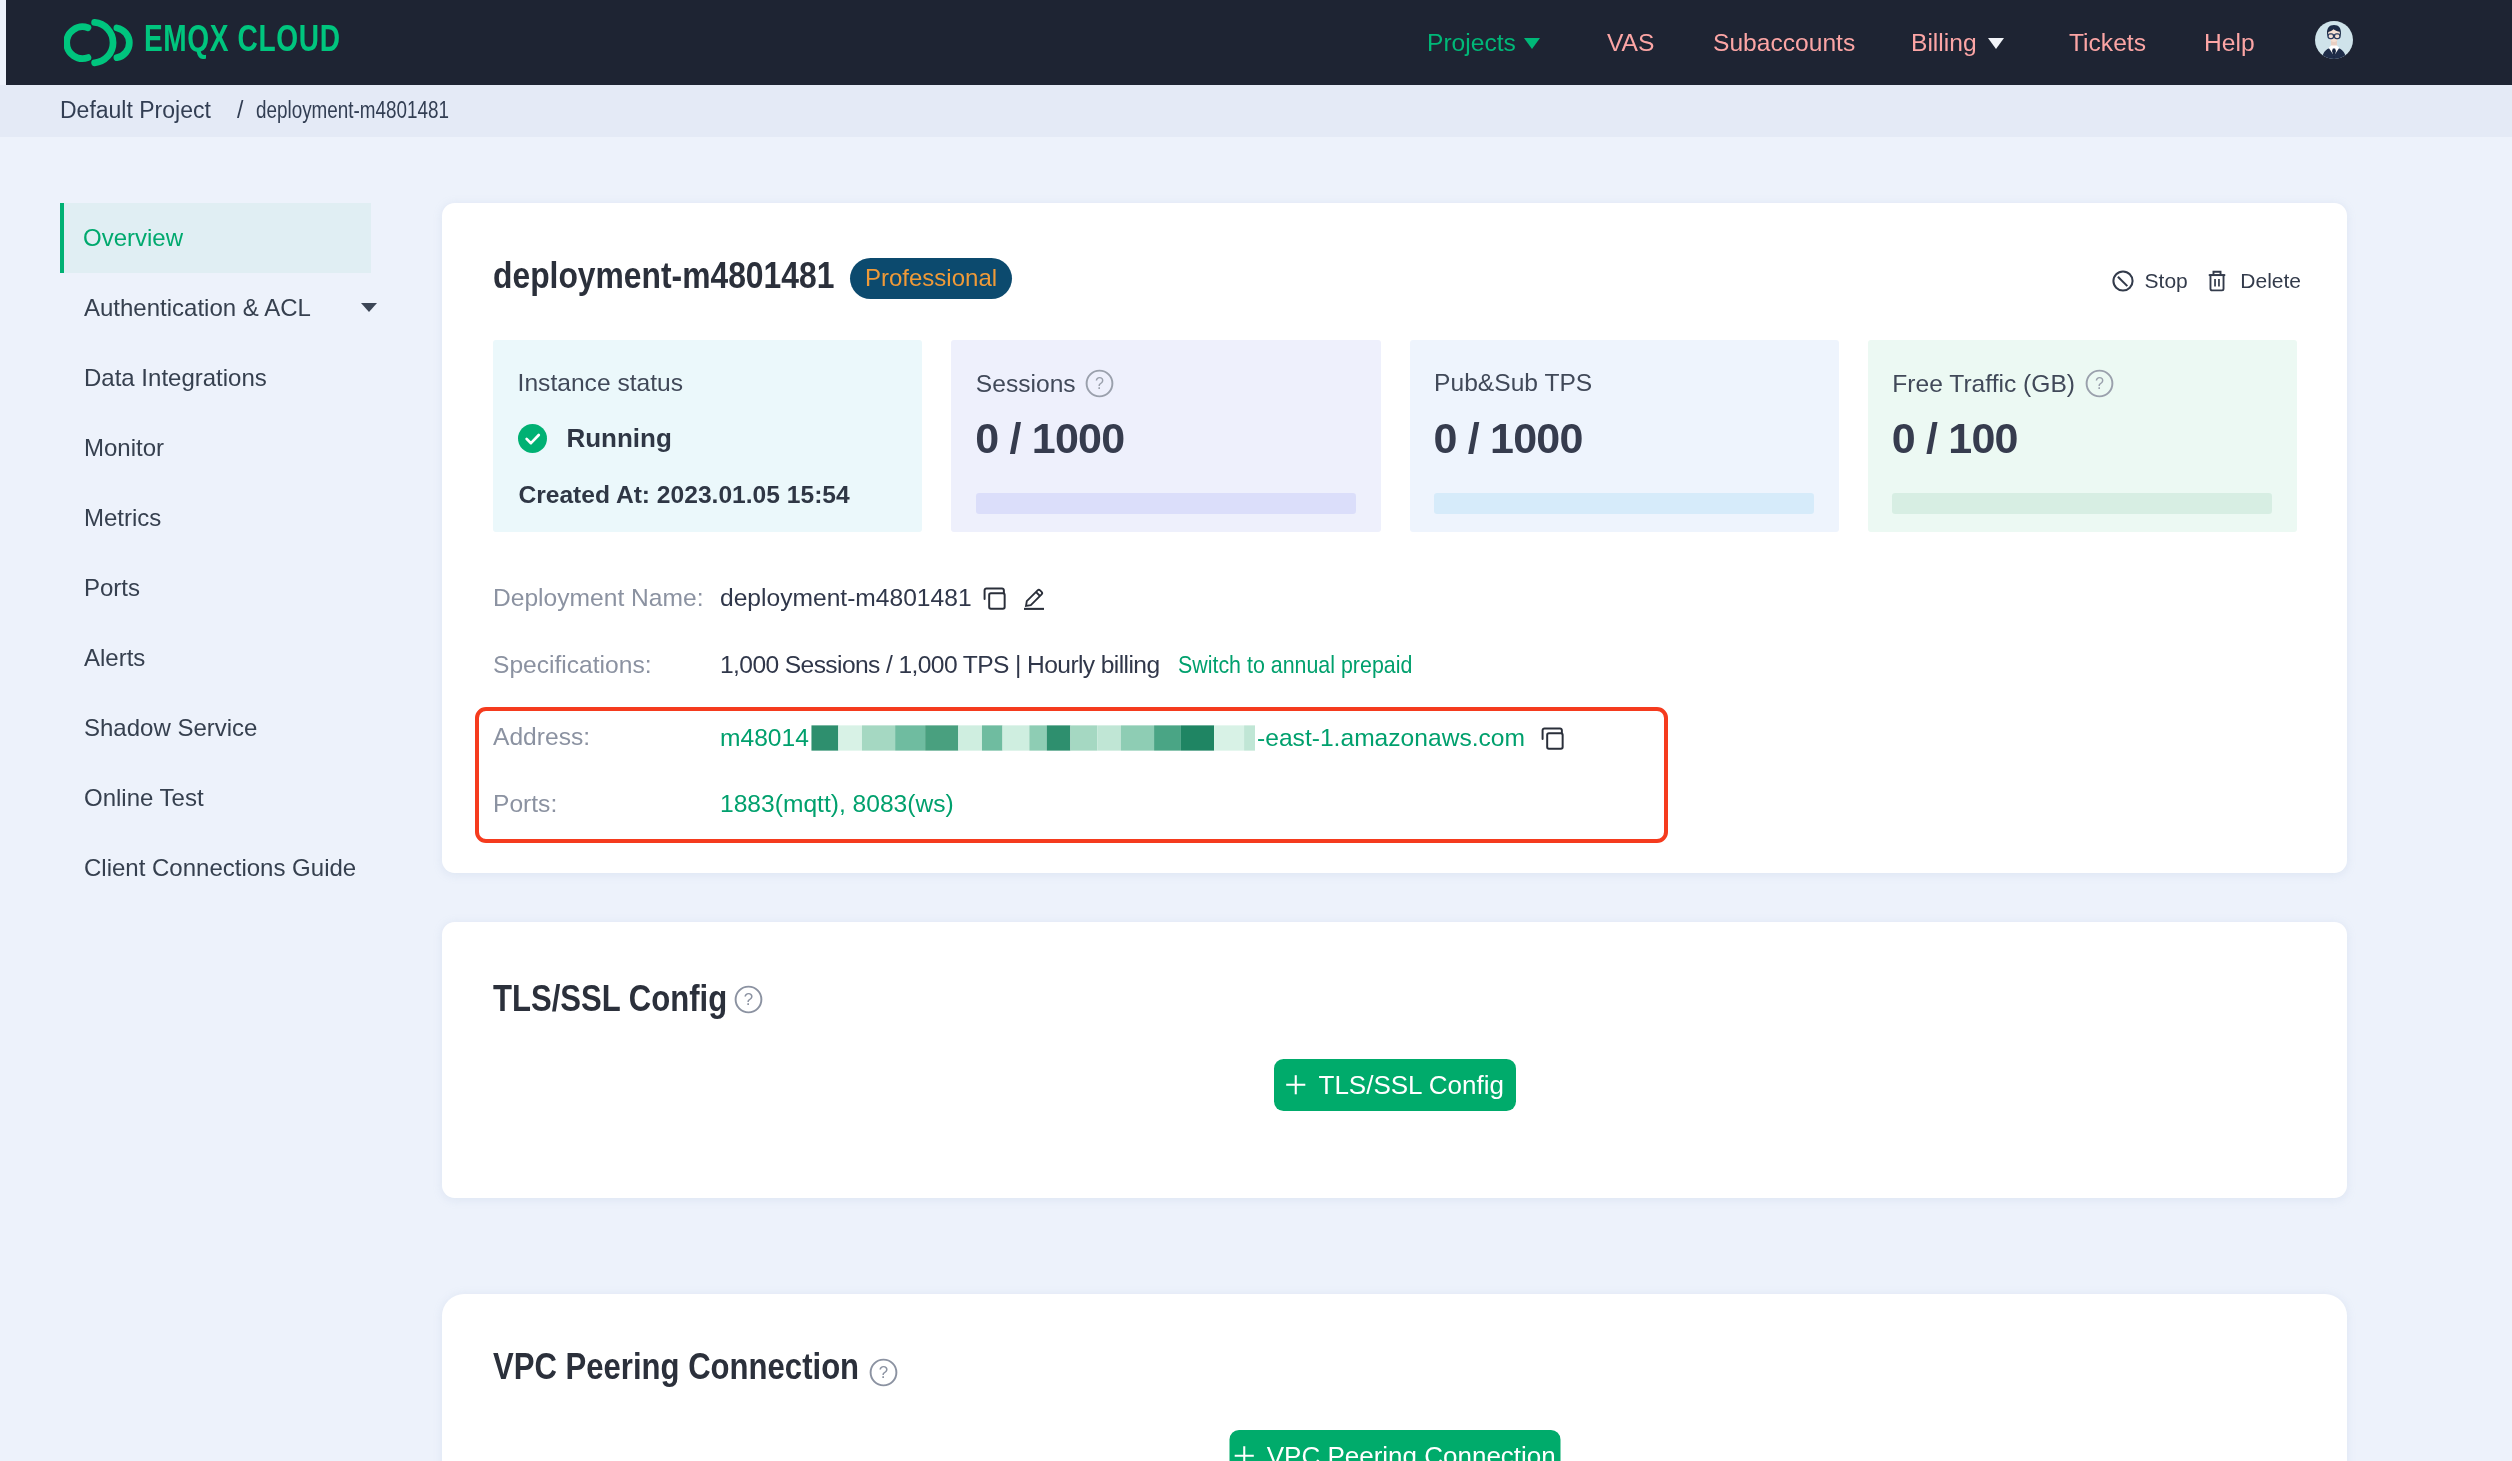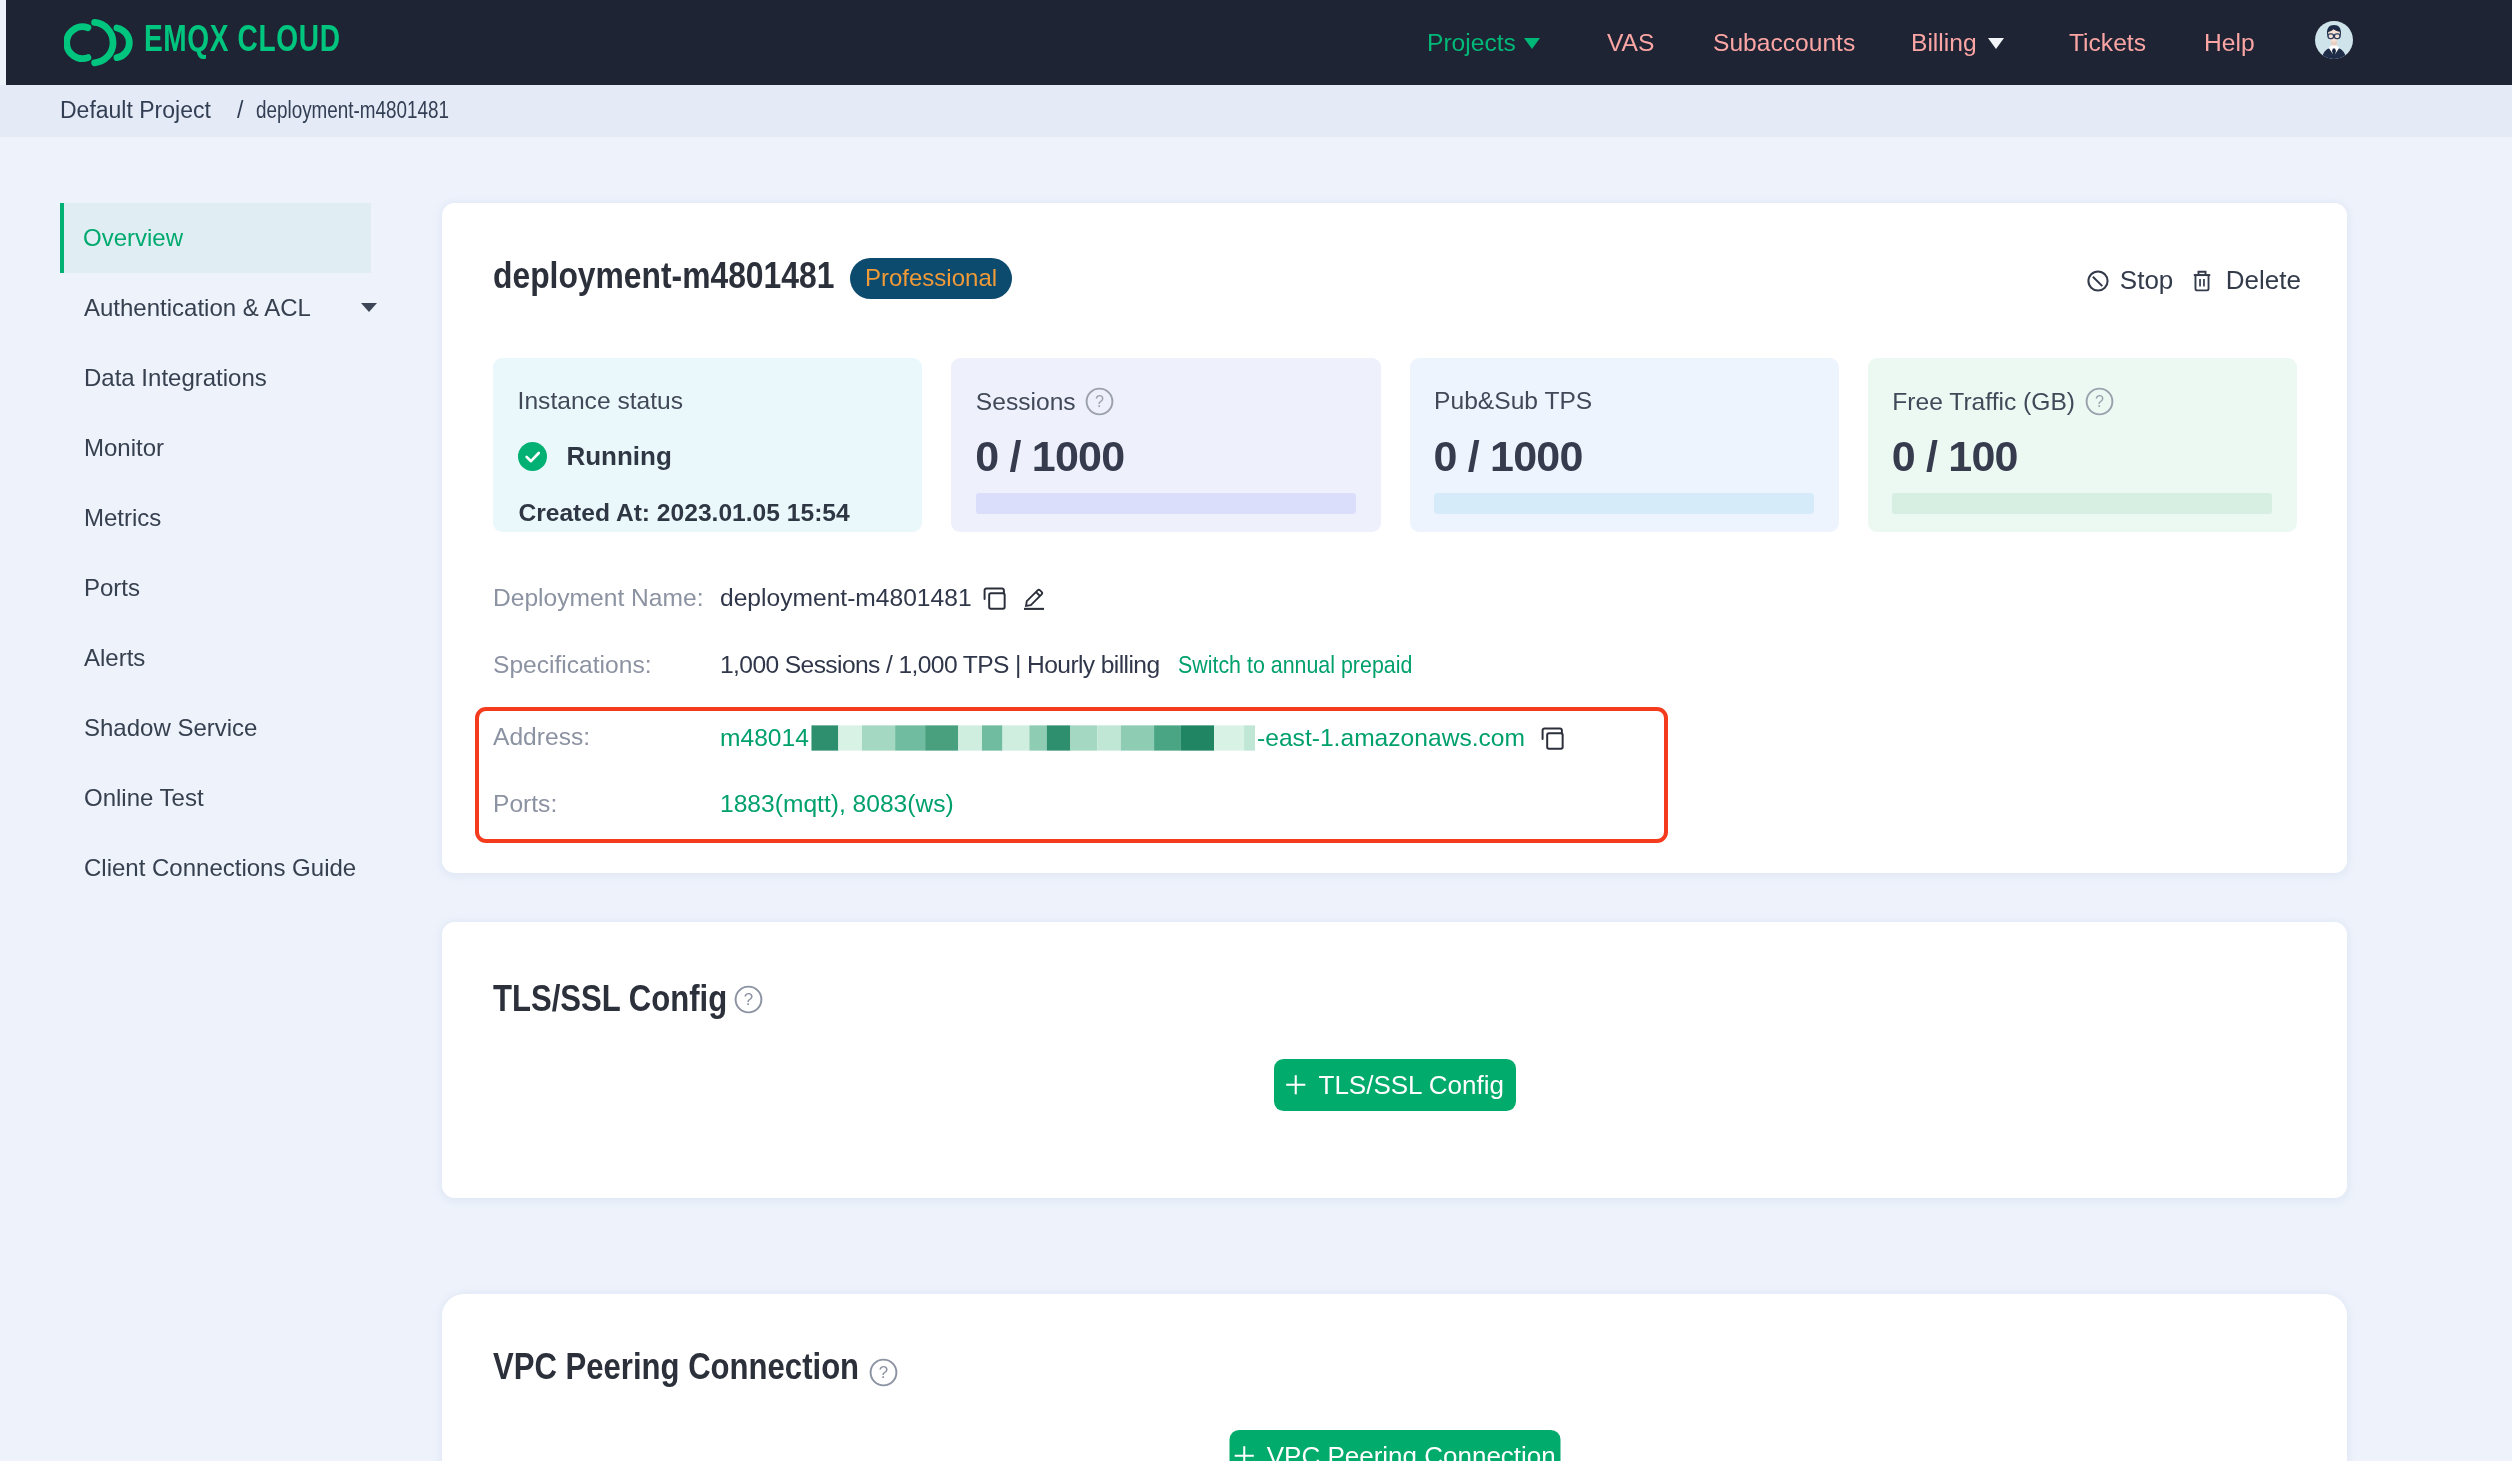--- a/index.html
+++ b/index.html
@@ -34,28 +34,28 @@
 
   
   .card { position:absolute; left:442px; width:1905px; background:#fff; border-radius:12.7px; box-shadow:0 1.6px 9.5px rgba(150,170,205,0.18); }
   .card1 { top:203px; height:670px; }
   .card2 { top:922px; height:276px; }
   .card3 { top:1294px; height:248px;border-radius:22px; }
 
   
   .h1t { position:absolute; left:51px; top:52px; font-size:37px; font-weight:bold; color:#2b303b; transform:scaleX(.86); transform-origin:left top; white-space:nowrap; }
   .badge { position:absolute; left:408px; top:55px; height:41px; line-height:40px; border-radius:20.7px; padding:0 15px; background:#0c4a6e; color:#f09a38; font-size:24px; }
-  .actions { position:absolute; right:46px; top:63px; height:29px; display:flex; align-items:center; font-size:26px; color:#333b4b; }
+  .actions { position:absolute; right:46px; top:63px; height:29px; display:flex; align-items:center; font-size:21px; color:#333b4b; }
   .actions svg { display:block; }
   .actions .txt1 { margin:0 19px 0 11px; }
   .actions .txt2 { margin-left:13.5px; }
 
   
   .stats { position:absolute; left:51px; top:137px; width:1804px; height:192px; display:flex; gap:29px; }
-  .stat { flex:1; border-radius:9px; position:relative;margin-top:18px; }
+  .stat { flex:1; border-radius:3px; position:relative; }
   .s1 { background:#ebf8fb; }
   .s2 { background:#eef0fc; }
   .s3 { background:#eef4fd; }
   .s4 { background:#ecf9f3; }
   .stat .lab { position:absolute; left:24.6px; top:29px; font-size:24.6px; color:#414959; display:flex; align-items:center; }
   .stat .lab svg { margin-left:9.5px; }
   .stat .num { position:absolute; left:24px; top:74px; font-size:43px; font-weight:bold; color:#363c4e; letter-spacing:-0.8px; }
   .stat .bar { position:absolute; left:24.6px; right:24.6px; bottom:18px; height:20.7px; border-radius:3.2px; }
   .s2 .bar { background:#dbdefa; }
   .s3 .bar { background:#d6ebfa; }

